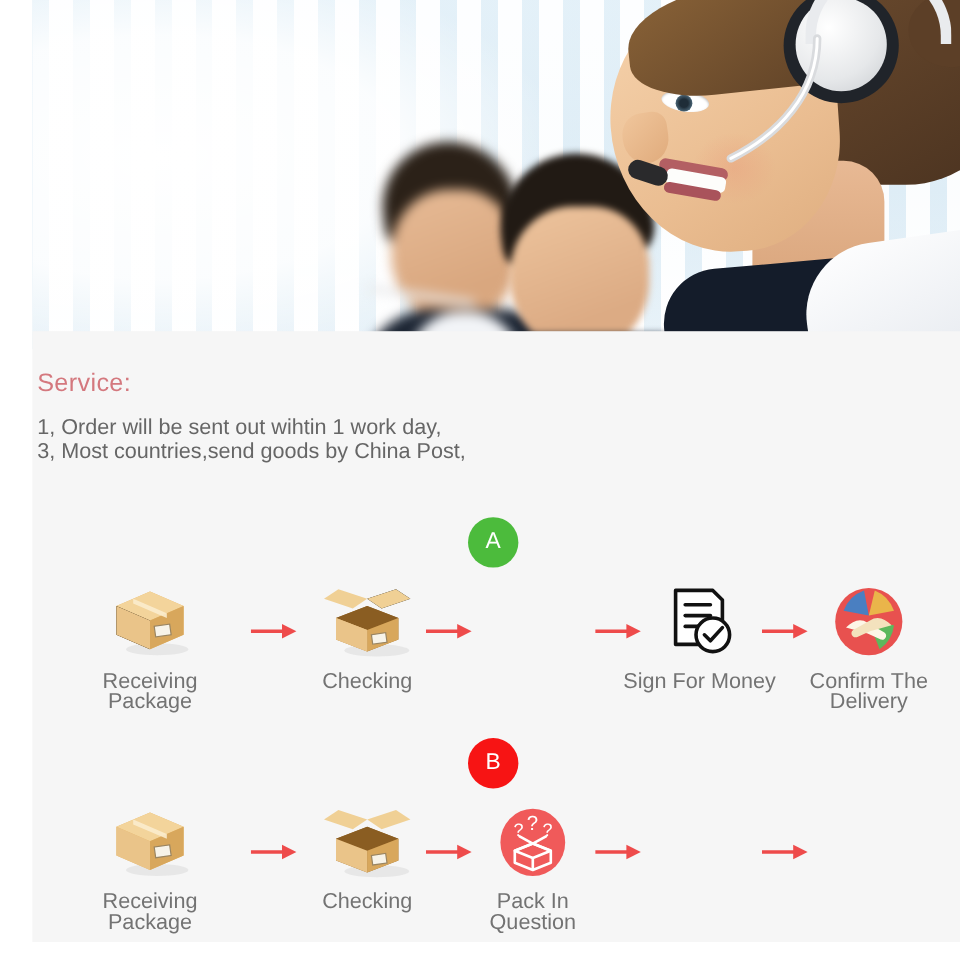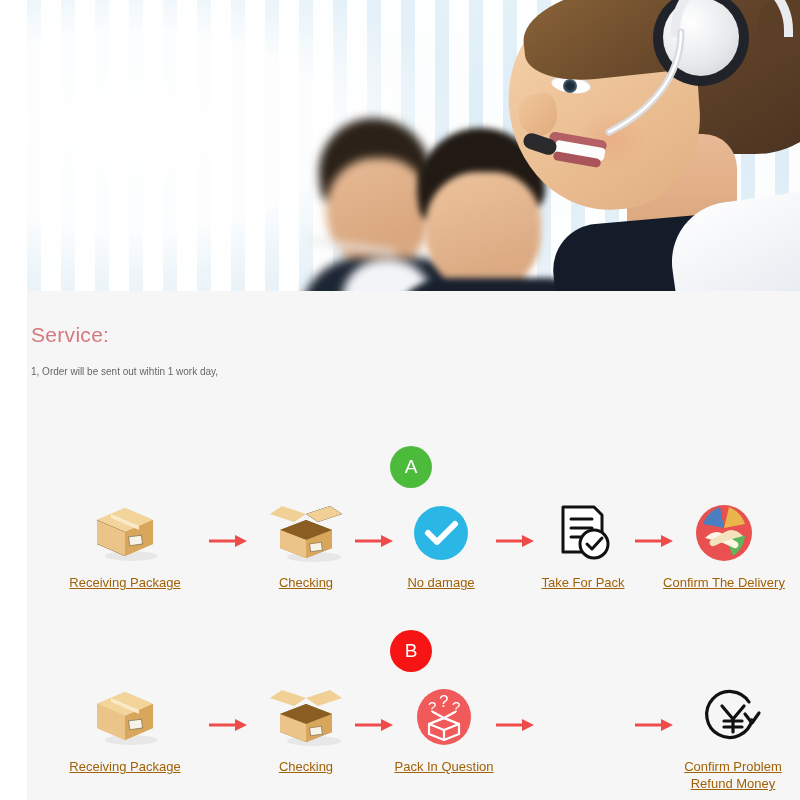--- a/index.html
+++ b/index.html
@@ -253,38 +253,38 @@
     position: absolute; left: 66px; top: 152px;
     width: 34px; height: 16px;
     background: #2a2a2c;
     border-radius: 8px;
     transform: rotate(18deg);
   }
 
   
   .content {
     position: absolute;
-    left: 27px; top: 291px;
+    left: 27px; top: 276px;
     width: 773px; height: 509px;
     background: #f6f6f6;
   }
   .service-title {
     position: absolute;
     left: 4px; top: 32px;
     font-size: 21px;
     color: #d4787e;
     letter-spacing: 0.3px;
   }
   .service-list {
     position: absolute;
     left: 4px; top: 71px;
     width: 740px;
   }
   .service-line {
-    font-size: 10px;
+    font-size: 18px;
     color: #666666;
     line-height: 19.5px;
     white-space: nowrap;
   }
 
   
   .flow {
     position: absolute;
     left: 0;
     width: 773px;
@@ -316,25 +316,24 @@
     width: 130px;
     text-align: center;
     top: 0;
   }
   .step-icon {
     height: 62px;
     position: relative;
   }
   .step-label {
     margin-top: 10px;
-    font-size: 13px;
-    color: #a16207;
+    font-size: 18px;
+    color: #737373;
     line-height: 17px;
     white-space: pre-line;
-    text-decoration: underline;
   }
   .arrow {
     position: absolute;
     top: 32px;
     width: 40px;
     height: 14px;
   }
 
   
   .icon-wrap { position: absolute; left: 50%; top: 0; transform: translateX(-50%); }
@@ -388,20 +387,21 @@
       <div class="mic-tip"></div>
     </div>
   </div>
 
   <div class="content">
 
     <div class="service-title">Service:</div>
 
     <div class="service-list">
       <div class="service-line">1,  Order will be sent out wihtin 1 work day,</div>
+      <div class="service-line">3,  Most countries,send goods by China Post,</div>
     </div>
 
     <div class="flow flow-a">
       <div class="badge badge-a">A</div>
 
       <div class="steps">
 
         <div class="step" style="left:33px;">
           <div class="step-icon">
             <svg class="icon-wrap" width="72" height="62" viewBox="0 0 72 62">
@@ -439,47 +439,38 @@
             </svg>
           </div>
           <div class="step-label">Checking</div>
         </div>
 
         <svg class="arrow" style="left:328px;" viewBox="0 0 40 14">
           <path d="M0 7 L28 7" stroke="#ee4b4b" stroke-width="3"></path>
           <path d="M26 1 L38 7 L26 13 Z" fill="#ee4b4b"></path>
         </svg>
 
-        <div class="step" style="left:349px;">
-          <div class="step-icon">
-            <svg class="icon-wrap" width="58" height="62" viewBox="0 0 58 62">
-              <ellipse cx="29" cy="31" rx="27" ry="27" fill="#2bb7e5"></ellipse>
-              <path d="M16 31 L25 40 L43 22" stroke="#ffffff" stroke-width="6" fill="none" stroke-linecap="round" stroke-linejoin="round"></path>
-            </svg>
-          </div>
-          <div class="step-label">No damage</div>
-        </div>
 
         <svg class="arrow" style="left:469px;" viewBox="0 0 40 14">
           <path d="M0 7 L28 7" stroke="#ee4b4b" stroke-width="3"></path>
           <path d="M26 1 L38 7 L26 13 Z" fill="#ee4b4b"></path>
         </svg>
 
         <div class="step" style="left:491px;">
           <div class="step-icon">
             <svg class="icon-wrap" width="58" height="62" viewBox="0 0 58 62">
               <path d="M9 5 L40 5 L48 13 L48 50 L9 50 Z" fill="#ffffff" stroke="#111111" stroke-width="3" stroke-linejoin="round"></path>
               <path d="M17 17 L38 17" stroke="#111111" stroke-width="3" stroke-linecap="round"></path>
               <path d="M17 26 L38 26" stroke="#111111" stroke-width="3" stroke-linecap="round"></path>
               <path d="M17 35 L30 35" stroke="#111111" stroke-width="3" stroke-linecap="round"></path>
               <circle cx="40" cy="42" r="14" fill="#ffffff" stroke="#111111" stroke-width="3"></circle>
               <path d="M33 42 L38 47 L48 36" stroke="#111111" stroke-width="3" fill="none" stroke-linecap="round" stroke-linejoin="round"></path>
             </svg>
           </div>
-          <div class="step-label">Take For Pack</div>
+          <div class="step-label">Sign For Money</div>
         </div>
 
         <svg class="arrow" style="left:608px;" viewBox="0 0 40 14">
           <path d="M0 7 L28 7" stroke="#ee4b4b" stroke-width="3"></path>
           <path d="M26 1 L38 7 L26 13 Z" fill="#ee4b4b"></path>
         </svg>
 
         <div class="step" style="left:617px; width:160px;">
           <div class="step-icon">
             <svg class="icon-wrap" width="62" height="62" viewBox="0 0 62 62">
@@ -564,32 +555,18 @@
           <path d="M0 7 L28 7" stroke="#ee4b4b" stroke-width="3"></path>
           <path d="M26 1 L38 7 L26 13 Z" fill="#ee4b4b"></path>
         </svg>
 
 
         <svg class="arrow" style="left:608px;" viewBox="0 0 40 14">
           <path d="M0 7 L28 7" stroke="#ee4b4b" stroke-width="3"></path>
           <path d="M26 1 L38 7 L26 13 Z" fill="#ee4b4b"></path>
         </svg>
 
-        <div class="step" style="left:641px;">
-          <div class="step-icon">
-            <svg class="icon-wrap" width="62" height="62" viewBox="0 0 62 62">
-              <path d="M47 16 A23 23 0 1 0 50 34" stroke="#111111" stroke-width="3.2" fill="none" stroke-linecap="round"></path>
-              <path d="M43 28 L50 37 L57 27" stroke="#111111" stroke-width="3.2" fill="none" stroke-linecap="round" stroke-linejoin="round"></path>
-              <path d="M20 20 L31 33 L42 20" stroke="#111111" stroke-width="3.2" fill="none" stroke-linecap="round"></path>
-              <path d="M31 33 L31 46" stroke="#111111" stroke-width="3.2" stroke-linecap="round"></path>
-              <path d="M22 35 L40 35" stroke="#111111" stroke-width="3.2" stroke-linecap="round"></path>
-              <path d="M22 41 L40 41" stroke="#111111" stroke-width="3.2" stroke-linecap="round"></path>
-            </svg>
-          </div>
-          <div class="step-label">Confirm Problem
-Refund Money</div>
-        </div>
 
       </div>
     </div>
 
   </div>
 </div>
 
 </body></html>

